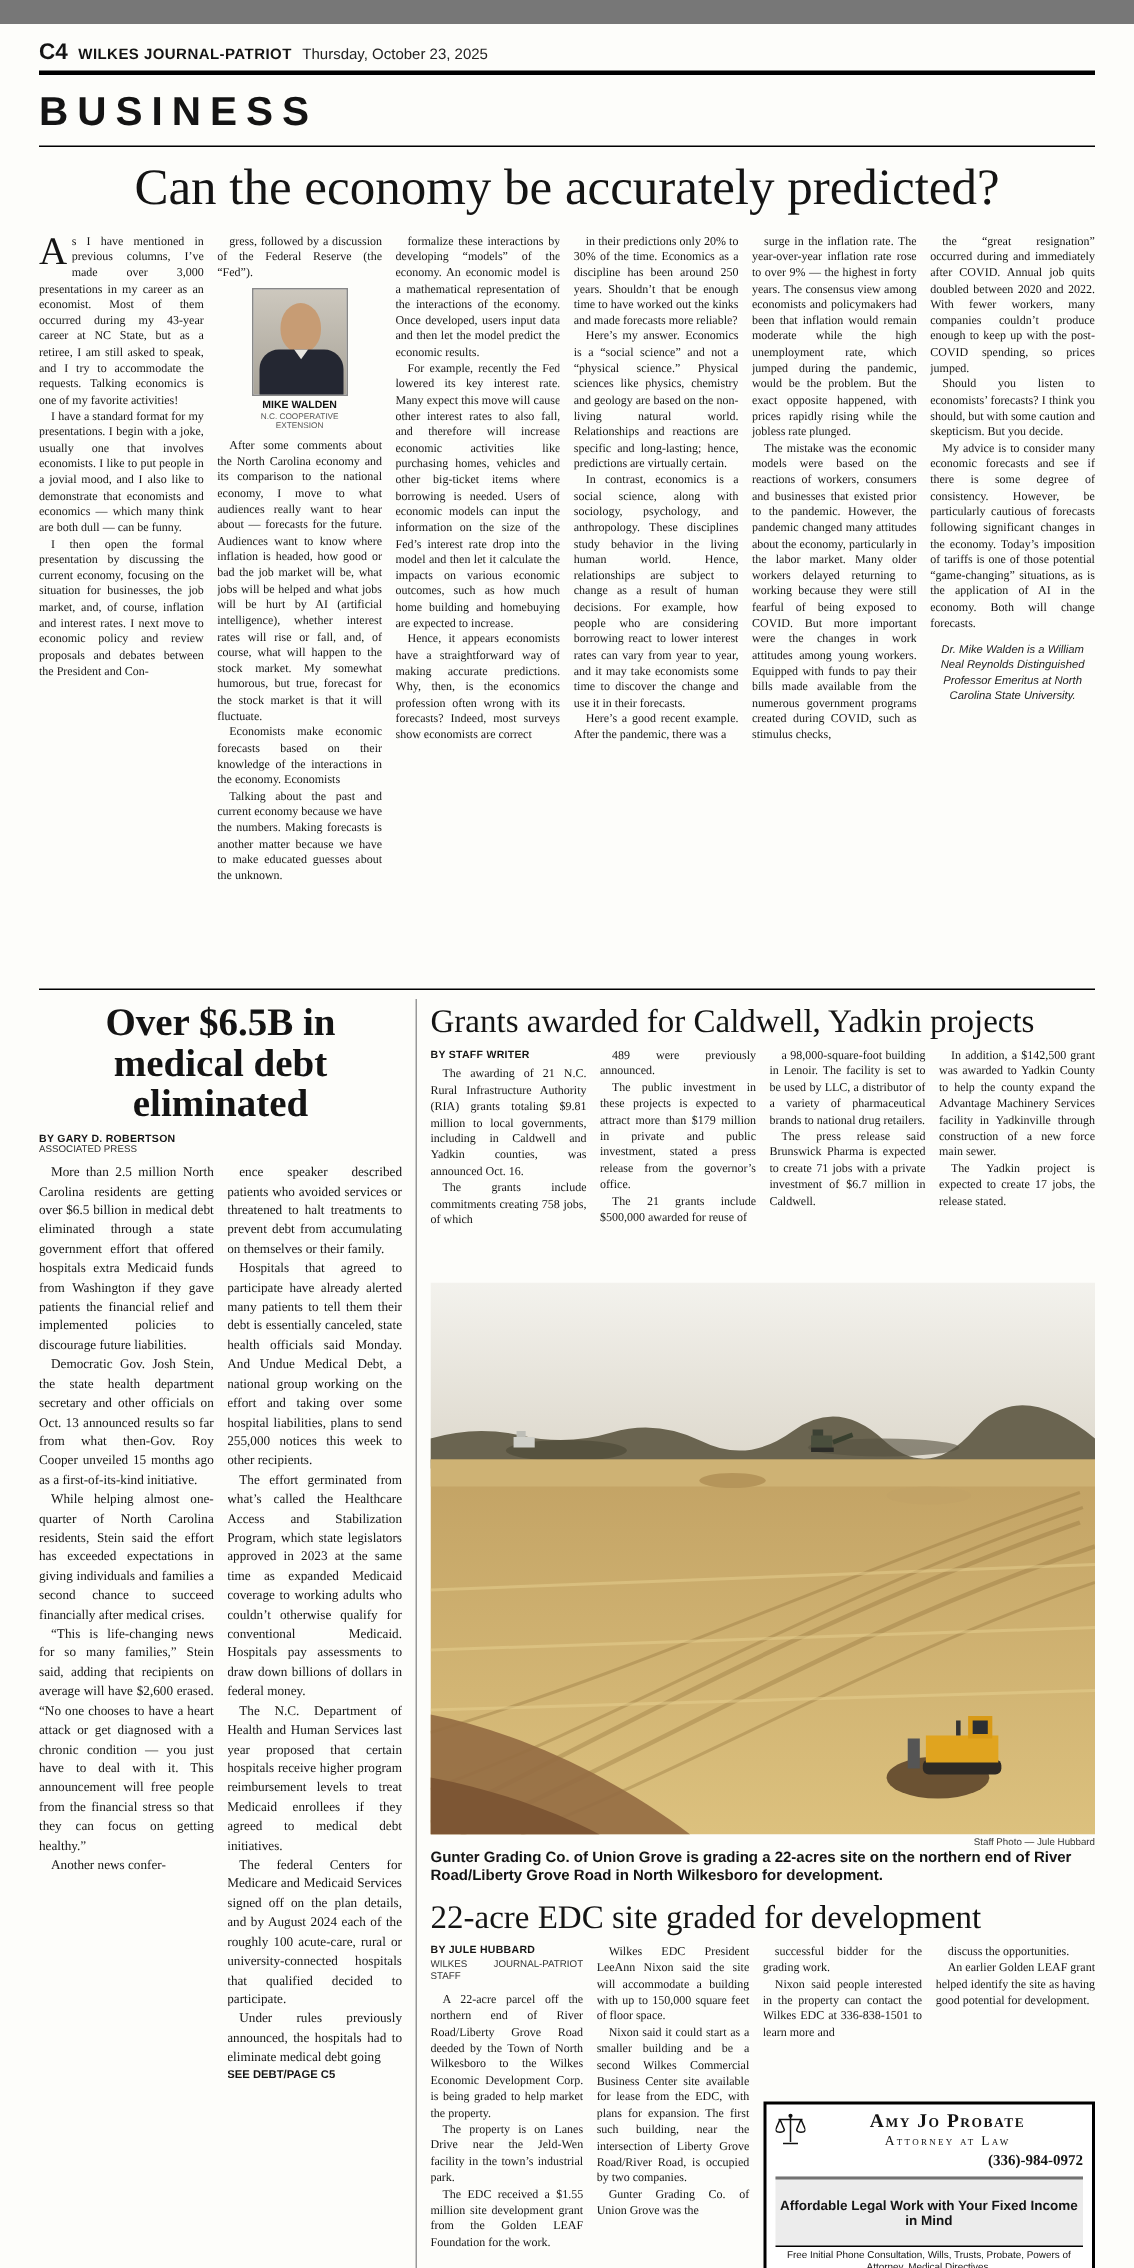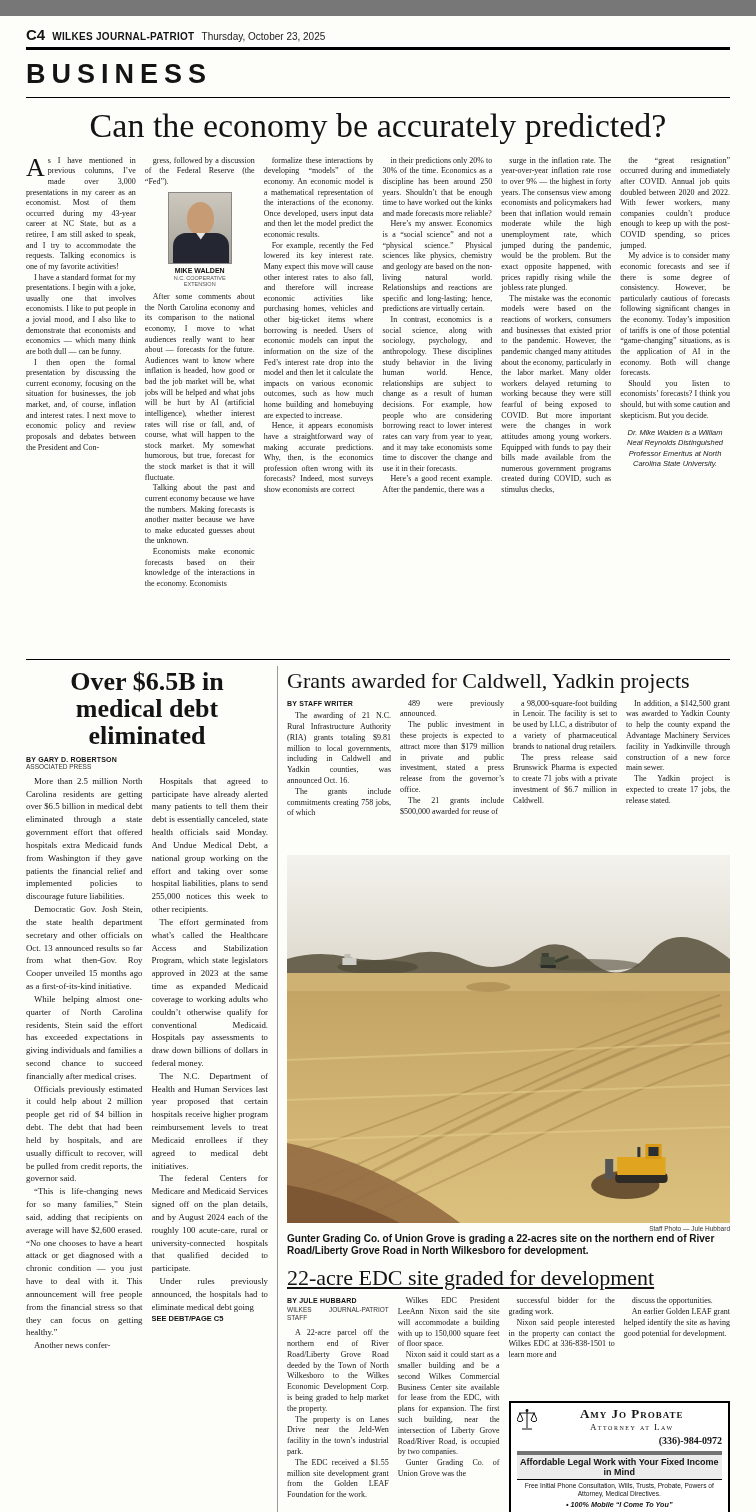--- a/index.html
+++ b/index.html
@@ -54,34 +54,34 @@
   .byline { font-family:"Liberation Sans", sans-serif; font-weight:bold; font-size:7px; letter-spacing:.2px; }
   .byline-org { font-family:"Liberation Sans", sans-serif; font-size:6.5px; color:#333; margin-bottom:5px; }
   .debt-cols { flex:1; font-size:8.8px; line-height:1.46; overflow:hidden; }
   .jump { font-family:"Liberation Sans", sans-serif; font-weight:bold; font-size:7.5px; margin-top:3px; text-indent:0 !important; }
   .grants-headline { font-size:22px; font-weight:400; margin:2px 0 5px 0; }
   .grants-cols { height:152px; font-size:8px; line-height:1.35; overflow:hidden; }
   
   .big-photo { width:100%; height:368px; margin-top:4px; display:block; }
   .credit { font-family:"Liberation Sans", sans-serif; font-size:6.5px; color:#333; text-align:right; margin-top:2px; }
   .cutline { font-family:"Liberation Sans", sans-serif; font-weight:bold; font-size:10px; line-height:1.28; margin-top:1px; }
-  .edc-headline { font-size:22px; font-weight:400; margin:7px 0 5px 0;text-decoration:underline; }
+  .edc-headline { font-size:22px; font-weight:400; margin:7px 0 5px 0; }
   .edc-body { display:flex; gap:9px; flex:1; overflow:hidden; font-size:8px; line-height:1.35; text-align:justify; }
   .edc-right { width:50%; display:flex; flex-direction:column; gap:5px; }
   .edc-mini { display:flex; gap:9px; height:100px; overflow:hidden; text-align:justify; }
   
   .ad { flex:1; border:2px solid #000; padding:4px 6px; text-align:center; overflow:hidden;
         background:#fff; font-family:"Liberation Serif", serif; }
   .ad-top { display:flex; align-items:center; gap:5px; }
   .ad-id { flex:1; }
   .ad-name { font-size:13px; font-weight:bold; font-variant:small-caps; letter-spacing:1px; line-height:1.05; }
   .ad-title { font-size:9px; font-variant:small-caps; letter-spacing:1.5px; }
   .ad-phone { font-size:10px; font-weight:bold; text-align:right; margin-top:1px; }
   .ad-tagline { font-family:"Liberation Sans", sans-serif; font-weight:bold; font-size:9px; line-height:1.15;
-                border-top:4px solid #737373; margin-top:3px; padding:2px 0; background:#ececec; }
+                border-top:2px solid #737373; margin-top:3px; padding:12px 0; background:#ececec; }
   .ad-services { font-family:"Liberation Sans", sans-serif; font-size:6.6px; line-height:1.25;
                  border-top:1px solid #000; padding-top:2px; }
   .ad-bullet { font-family:"Liberation Sans", sans-serif; font-weight:bold; font-style:italic; font-size:7.2px; margin-top:1px; }
   .ad-foot { font-family:"Liberation Sans", sans-serif; font-size:6.2px; margin-top:1px; }
 </style>
 </head>
 <body>
 
 <div class="page">
 
@@ -113,68 +113,68 @@
           <div class="wbody"></div>
           <div class="wcollar"></div>
         </div>
         <figcaption>
           <div class="wname">MIKE WALDEN</div>
           <div class="worg">N.C. COOPERATIVE EXTENSION</div>
         </figcaption>
       </figure>
       <div class="paras">
           <p>After some comments about the North Carolina economy and its comparison to the national economy, I move to what audiences really want to hear about — forecasts for the future. Audiences want to know where inflation is headed, how good or bad the job market will be, what jobs will be helped and what jobs will be hurt by AI (artificial intelligence), whether interest rates will rise or fall, and, of course, what will happen to the stock market. My somewhat humorous, but true, forecast for the stock market is that it will fluctuate.</p>
+          <p>Economists make economic forecasts based on their knowledge of the interactions in the economy. Economists</p>
           <p>Talking about the past and current economy because we have the numbers. Making forecasts is another matter because we have to make educated guesses about the unknown.</p>
-          <p>Economists make economic forecasts based on their knowledge of the interactions in the economy. Economists</p>
         </div>
     </div>
     <div class="ncol">
         <p>formalize these interactions by developing “models” of the economy. An economic model is a mathematical representation of the interactions of the economy. Once developed, users input data and then let the model predict the economic results.</p>
         <p>For example, recently the Fed lowered its key interest rate. Many expect this move will cause other interest rates to also fall, and therefore will increase economic activities like purchasing homes, vehicles and other big-ticket items where borrowing is needed. Users of economic models can input the information on the size of the Fed’s interest rate drop into the model and then let it calculate the impacts on various economic outcomes, such as how much home building and homebuying are expected to increase.</p>
         <p>Hence, it appears economists have a straightforward way of making accurate predictions. Why, then, is the economics profession often wrong with its forecasts? Indeed, most surveys show economists are correct</p>
       </div>
     <div class="ncol">
         <p>in their predictions only 20% to 30% of the time. Economics as a discipline has been around 250 years. Shouldn’t that be enough time to have worked out the kinks and made forecasts more reliable?</p>
         <p>Here’s my answer. Economics is a “social science” and not a “physical science.” Physical sciences like physics, chemistry and geology are based on the non-living natural world. Relationships and reactions are specific and long-lasting; hence, predictions are virtually certain.</p>
         <p>In contrast, economics is a social science, along with sociology, psychology, and anthropology. These disciplines study behavior in the living human world. Hence, relationships are subject to change as a result of human decisions. For example, how people who are considering borrowing react to lower interest rates can vary from year to year, and it may take economists some time to discover the change and use it in their forecasts.</p>
         <p>Here’s a good recent example. After the pandemic, there was a</p>
       </div>
     <div class="ncol">
         <p>surge in the inflation rate. The year-over-year inflation rate rose to over 9% — the highest in forty years. The consensus view among economists and policymakers had been that inflation would remain moderate while the high unemployment rate, which jumped during the pandemic, would be the problem. But the exact opposite happened, with prices rapidly rising while the jobless rate plunged.</p>
         <p>The mistake was the economic models were based on the reactions of workers, consumers and businesses that existed prior to the pandemic. However, the pandemic changed many attitudes about the economy, particularly in the labor market. Many older workers delayed returning to working because they were still fearful of being exposed to COVID. But more important were the changes in work attitudes among young workers. Equipped with funds to pay their bills made available from the numerous government programs created during COVID, such as stimulus checks,</p>
       </div>
     <div class="ncol">
       <div class="paras">
           <p>the “great resignation” occurred during and immediately after COVID. Annual job quits doubled between 2020 and 2022. With fewer workers, many companies couldn’t produce enough to keep up with the post-COVID spending, so prices jumped.</p>
+          <p>Should you listen to economists’ forecasts? I think you should, but with some caution and skepticism. But you decide.</p>
           <p>My advice is to consider many economic forecasts and see if there is some degree of consistency. However, be particularly cautious of forecasts following significant changes in the economy. Today’s imposition of tariffs is one of those potential “game-changing” situations, as is the application of AI in the economy. Both will change forecasts.</p>
-          <p>Should you listen to economists’ forecasts? I think you should, but with some caution and skepticism. But you decide.</p>
         </div>
       <div class="tagline">Dr. Mike Walden is a William Neal Reynolds Distinguished Professor Emeritus at North Carolina State University.</div>
     </div>
   </div>
 
   <div class="section-rule"></div>
 
   <div class="bottom">
 
     <div class="bottom-left">
       <h2 class="debt-headline">Over $6.5B in medical debt eliminated</h2>
       <div class="byline">BY GARY D. ROBERTSON</div>
       <div class="byline-org">ASSOCIATED PRESS</div>
       <div class="cols debt-cols">
         <div class="ncol">
             <p>More than 2.5 million North Carolina residents are getting over $6.5 billion in medical debt eliminated through a state government effort that offered hospitals extra Medicaid funds from Washington if they gave patients the financial relief and implemented policies to discourage future liabilities.</p>
             <p>Democratic Gov. Josh Stein, the state health department secretary and other officials on Oct. 13 announced results so far from what then-Gov. Roy Cooper unveiled 15 months ago as a first-of-its-kind initiative.</p>
             <p>While helping almost one-quarter of North Carolina residents, Stein said the effort has exceeded expectations in giving individuals and families a second chance to succeed financially after medical crises.</p>
-            <p>Officials previously estimated it could help about 2 million people get rid of $4 billion in debt. The debt that had been held by hospitals, and are usually difficult to recover, will be pulled from credit reports, the governor said.</p>
             <p>“This is life-changing news for so many families,” Stein said, adding that recipients on average will have $2,600 erased. “No one chooses to have a heart attack or get diagnosed with a chronic condition — you just have to deal with it. This announcement will free people from the financial stress so that they can focus on getting healthy.”</p>
             <p>Another news confer-</p>
           </div>
         <div class="ncol">
           <div class="paras">
+              <p>ence speaker described patients who avoided services or threatened to halt treatments to prevent debt from accumulating on themselves or their family.</p>
               <p>Hospitals that agreed to participate have already alerted many patients to tell them their debt is essentially canceled, state health officials said Monday. And Undue Medical Debt, a national group working on the effort and taking over some hospital liabilities, plans to send 255,000 notices this week to other recipients.</p>
               <p>The effort germinated from what’s called the Healthcare Access and Stabilization Program, which state legislators approved in 2023 at the same time as expanded Medicaid coverage to working adults who couldn’t otherwise qualify for conventional Medicaid. Hospitals pay assessments to draw down billions of dollars in federal money.</p>
               <p>The N.C. Department of Health and Human Services last year proposed that certain hospitals receive higher program reimbursement levels to treat Medicaid enrollees if they agreed to medical debt initiatives.</p>
               <p>The federal Centers for Medicare and Medicaid Services signed off on the plan details, and by August 2024 each of the roughly 100 acute-care, rural or university-connected hospitals that qualified decided to participate.</p>
               <p>Under rules previously announced, the hospitals had to eliminate medical debt going</p>
             </div>
           <p class="jump">SEE DEBT/PAGE C5</p>
         </div>
       </div>
     </div>

